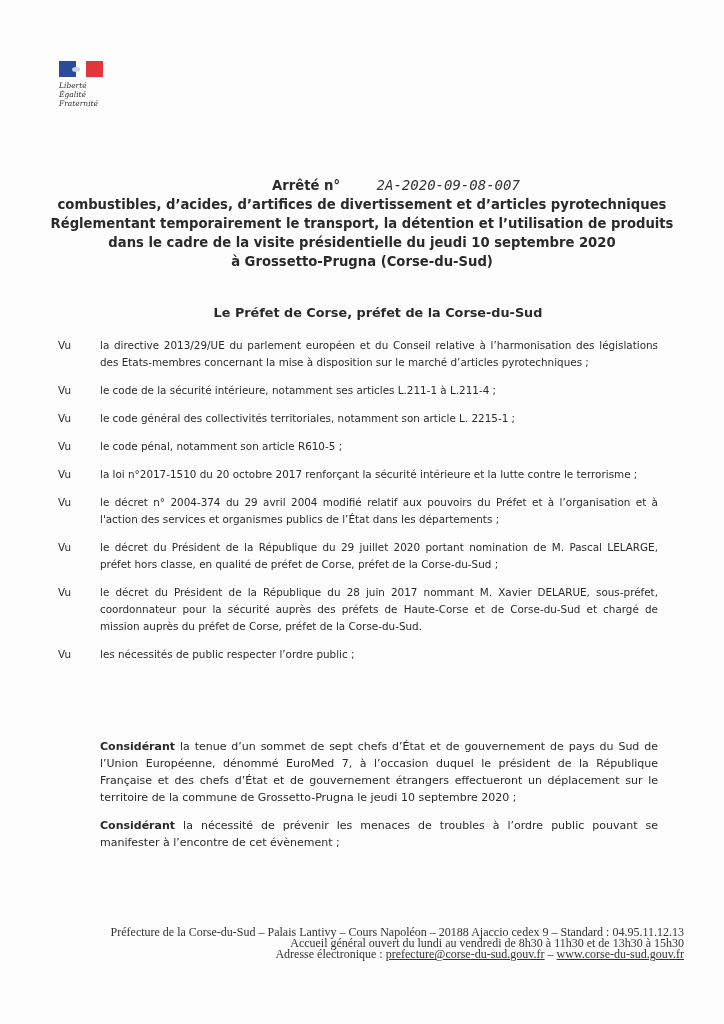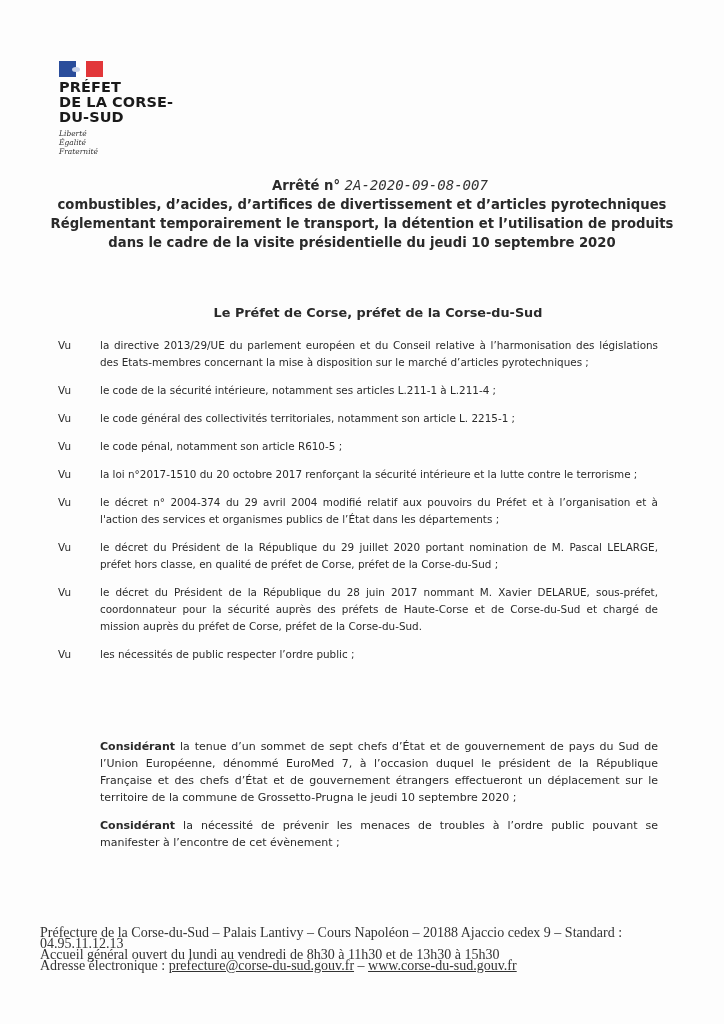--- a/index.html
+++ b/index.html
@@ -57,20 +57,21 @@
       line-height: 19px;
       color: #2a2a2a;
     }
     .arrete-line { padding-left: 232px; text-align: left; }
     .arrete-number {
       font-family: "DejaVu Sans Mono", monospace;
       font-weight: normal;
       font-style: italic;
       font-size: 14px;
       color: #333;
+      margin-left: 32px;
     }
     .authority {
       position: absolute;
       left: 56px;
       width: 644px;
       top: 305px;
       text-align: center;
       font-weight: bold;
       font-size: 12.8px;
       color: #2a2a2a;
@@ -108,58 +109,54 @@
       line-height: 17px;
       text-align: justify;
       margin-bottom: 11px;
     }
     .cons b { font-weight: bold; }
     .footer {
       position: absolute;
       left: 40px;
       width: 644px;
       top: 927px;
-      text-align: left;
+      text-align: right;
       font-family: "Liberation Serif", "DejaVu Serif", serif;
-      font-size: 14px;
+      font-size: 12px;
       line-height: 11px;
       color: #333;
     }
     .footer .link { text-decoration: underline; color: #333; margin-top: 32px; }
     .footer .social { margin-top: 4px; }
   </style>
 </head>
 <body>
 
 <div class="logo">
   <div class="flag">
     <div class="blue" style="background: rgb(42, 77, 155);"></div>
     <div class="white" style="background: rgb(255, 255, 255);"></div>
     <div class="red" style="background: rgb(226, 55, 58);"></div>
   </div>
-  <div class="logo-title">
-    <div>PRÉFET</div>
-    <div>DE LA CORSE-</div>
-    <div>DU-SUD</div>
-  </div>
   <div class="motto">
     <div>Liberté</div>
     <div>Égalité</div>
     <div>Fraternité</div>
   </div>
 </div>
 
 <div class="title-block">
   <div class="arrete-line">
     <span>Arrêté n°</span>
     <span class="arrete-number">2A-2020-09-08-007</span>
   </div>
   <div>combustibles, d’acides, d’artifices de divertissement et d’articles pyrotechniques</div>
   <div>Réglementant temporairement le transport, la détention et l’utilisation de produits</div>
   <div>dans le cadre de la visite présidentielle du jeudi 10 septembre 2020</div>
+  <div>à Grossetto-Prugna (Corse-du-Sud)</div>
 </div>
 
 <div class="authority">Le Préfet de Corse, préfet de la Corse-du-Sud</div>
 
 <div class="vu-list">
   <div class="vu-item">
     <span class="vu-label">Vu</span>
     <span class="vu-text">la directive 2013/29/UE du parlement européen et du Conseil relative à l’harmonisation des législations des Etats-membres concernant la mise à disposition sur le marché d’articles pyrotechniques ;</span>
   </div>
   <div class="vu-item">

